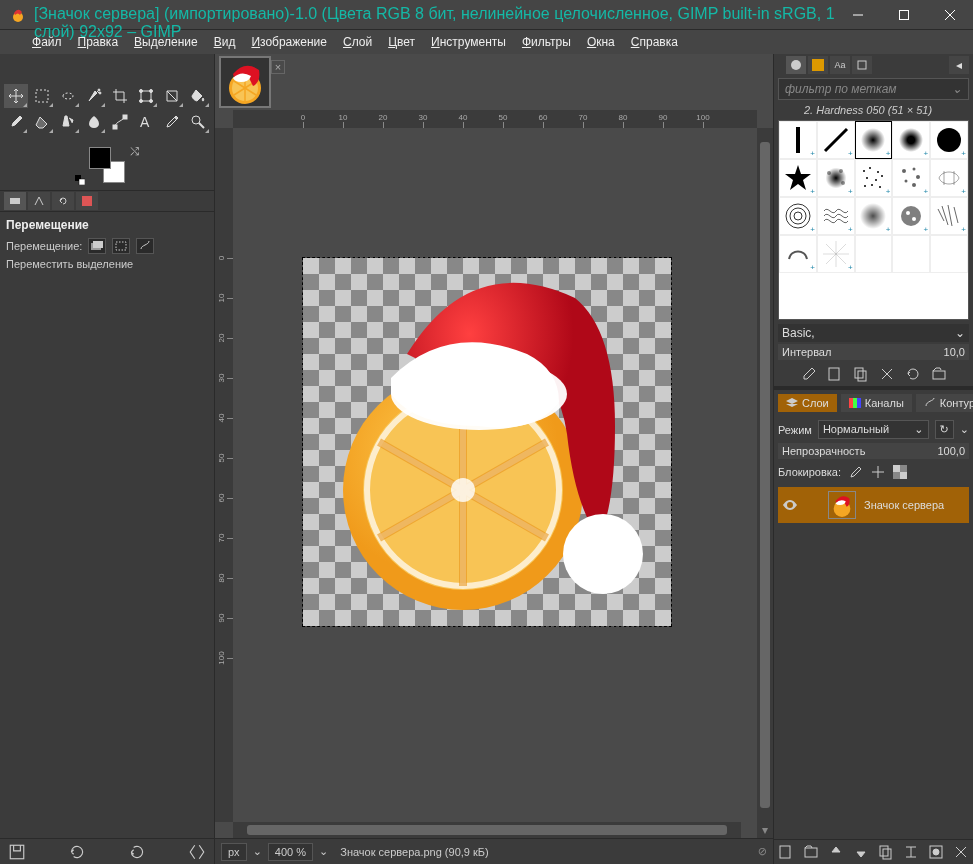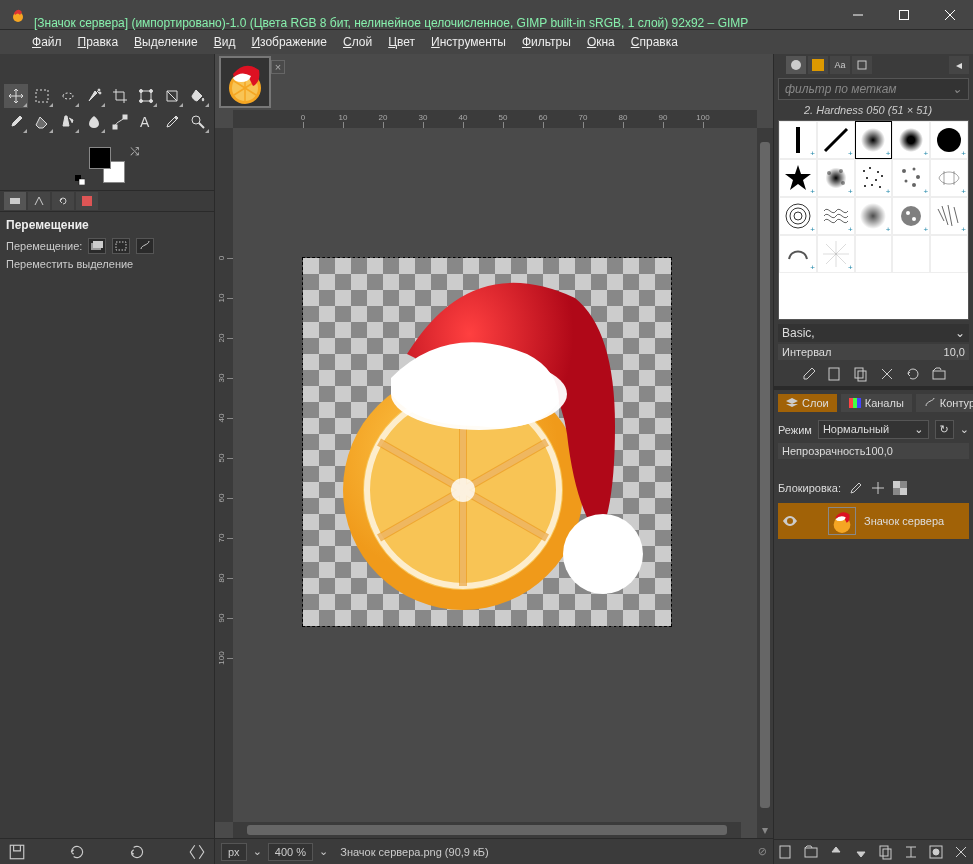--- a/index.html
+++ b/index.html
@@ -1,19 +1,19 @@
 <!DOCTYPE html>
 <html><head>
 <meta charset="utf-8">
 <style>
 * { margin:0; padding:0; box-sizing:border-box; font-family:"Segoe UI",Tahoma,sans-serif; -webkit-font-smoothing:antialiased; }
 body { background:#454545; color:#ddd; font-size:12px; width:973px; height:864px; overflow:hidden; position:relative; }
 .titlebar { height:30px; background:#454545; display:flex; align-items:center; padding:0 0 0 10px; border-bottom:1px solid #2a2a2a; }
 .titlebar .appicon { width:16px; height:16px; margin-right:8px; }
-.titlebar .title { flex:1; font-size:12px; color:#86efac;margin-top:16px; }
+.titlebar .title { flex:1; font-size:16px; color:#14b8a6;margin-top:16px; }
 .titlebar .winbtns { display:flex; }
 .titlebar .winbtn { width:46px; height:30px; display:flex; align-items:center; justify-content:center; color:#fff; }
 .menubar { height:24px; background:#454545; display:flex; align-items:center; padding:0 24px; gap:0; }
 .menubar .mitem { padding:3px 8px; color:#eee; cursor:default; text-decoration:underline; text-decoration-color:transparent; }
 .menubar .mitem::first-letter { text-decoration:underline; }
 .main { display:flex; height:810px; }
 .leftpanel { width:215px; background:#3b3b3b; display:flex; flex-direction:column; border-right:1px solid #2a2a2a; }
 .toolbox { padding:6px 4px; display:flex; flex-wrap:wrap; gap:2px; }
 .toolbtn { width:24px; height:24px; display:flex; align-items:center; justify-content:center; color:#ddd; position:relative; }
 .toolbtn.sel { background:#555; }
@@ -74,21 +74,21 @@
 .preset { display:flex; align-items:center; padding:2px 4px; background:#333; margin:2px 4px; justify-content:space-between; }
 .intervalrow { display:flex; align-items:center; padding:2px 4px; background:#444; margin:0 4px 2px 4px; justify-content:space-between; font-size:11px; }
 .iconrow { display:flex; align-items:center; padding:4px; gap:10px; justify-content:center; }
 .iconrow .ricon { width:16px; height:16px; color:#ccc; }
 .docksep { height:4px; background:#2a2a2a; }
 .docktabs { display:flex; padding:4px; gap:4px; }
 .docktabs .dtab { padding:3px 8px; background:#454545; display:flex; align-items:center; gap:4px; font-size:11px; }
 .docktabs .dtab.active { background:#a16207; }
 .moderow { display:flex; align-items:center; padding:4px; gap:6px; font-size:11px; }
 .moderow .modesel { flex:1; padding:2px 4px; background:#333; border:1px solid #555; display:flex; justify-content:space-between; }
-.opacityrow { display:flex; align-items:center; padding:2px 4px; background:#444; margin:0 4px 18px 4px; font-size:11px; }
+.opacityrow { display:flex; align-items:center; padding:2px 4px; background:#444; margin:0 4px 2px 4px; justify-content:space-between; font-size:11px; }
 .lockrow { display:flex; align-items:center; padding:4px; gap:8px; font-size:11px; }
 .layerlist { flex:1; background:#3b3b3b; padding:4px; }
 .layerrow { display:flex; align-items:center; gap:8px; padding:4px; background:#a16207; }
 .layerrow .eye { width:16px; }
 .layerrow .lthumb { width:28px; height:28px; border:1px solid #888; }
 .layerrow .lname { flex:1; font-size:11px; }
 .layerbtns { display:flex; padding:4px; gap:6px; justify-content:space-between; border-top:1px solid #2a2a2a; }
 .layerbtns .lbtn { width:16px; height:16px; }
 
 .orange-thumb { display:flex; align-items:center; justify-content:center; width:100%; height:100%; position:relative; overflow:hidden; }

